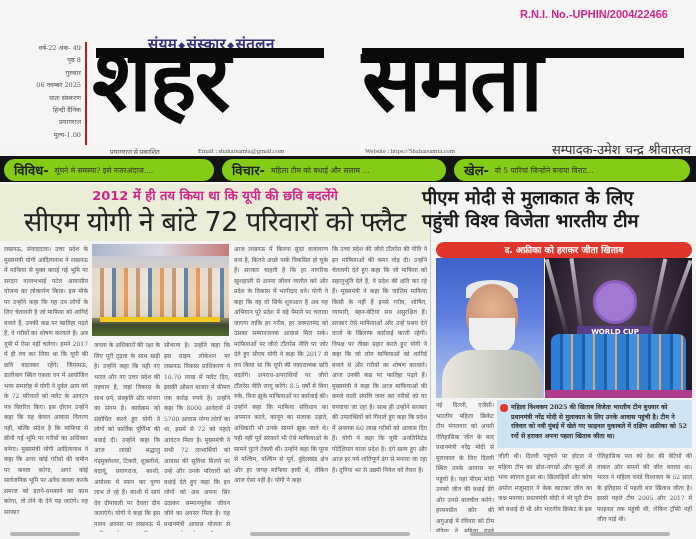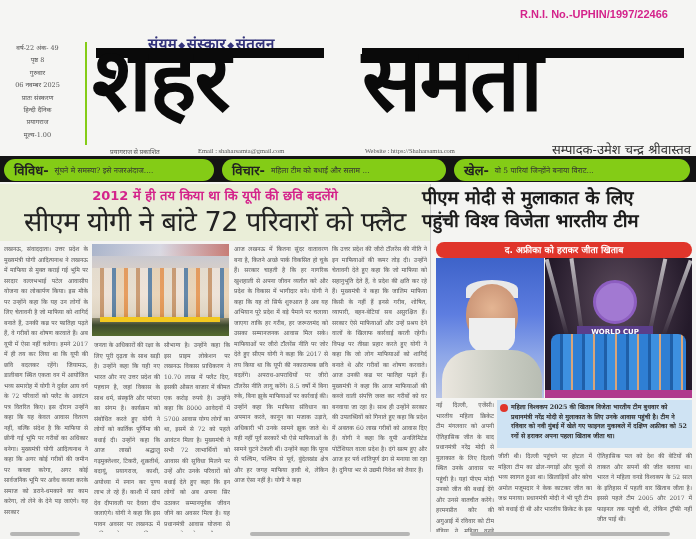--- a/index.html
+++ b/index.html
@@ -4,21 +4,21 @@
 <style>
   * { box-sizing: border-box; margin: 0; padding: 0; }
   html, body { width: 696px; height: 539px; overflow: hidden; background: #f4f4f2; }
   body { font-family: "DejaVu Sans", sans-serif; color: #222; position: relative; }
 
   .masthead { position: absolute; left: 0; top: 0; width: 696px; height: 150px; background: #f5f5f3; }
   .tagline { position: absolute; left: 148px; top: 6px; font-family: "DejaVu Serif", serif; font-size: 15px; color: #33337a; font-weight: bold; letter-spacing: 0.5px; margin-top: 27px; }
   .tagline .dot { font-size: 9px; vertical-align: middle; margin: 0 1px; }
   .rni { position: absolute; left: 520px; top: 8px; font-family: "Liberation Sans", sans-serif; font-weight: bold; font-size: 11px; color: #d4238b; }
 
-  .edition-info { position: absolute; left: 6px; top: 42px; width: 81px; text-align: center; border-right: 2px solid #84cc16; padding-right: 16px; font-size: 6.5px; line-height: 12.4px; color: #555; font-family: "DejaVu Serif", serif; height: 103px; }
+  .edition-info { position: absolute; left: 6px; top: 42px; width: 81px; text-align: right; border-right: 2px solid #b91c1c; padding-right: 4px; font-size: 6.5px; line-height: 12.4px; color: #555; font-family: "DejaVu Serif", serif; height: 103px; }
 
   .title { position: absolute; top: 36px; font-family: "DejaVu Sans", sans-serif; font-weight: bold; color: #0a0a0a; line-height: 1; }
   .title-a { left: 92px; font-size: 88px; letter-spacing: -2px; }
   .title-b { left: 362px; font-size: 88px; letter-spacing: -2px; }
   .title-bar { position: absolute; top: 48px; height: 10px; background: #0a0a0a; }
 
   .pub-line { position: absolute; top: 147px; font-size: 6.5px; font-family: "Liberation Serif", serif; color: #555; }
   .editor { position: absolute; left: 552px; top: 140px; font-size: 13px; font-family: "DejaVu Serif", serif; color: #333; }
 
   .nav-strip { position: absolute; left: 0; top: 156px; width: 696px; height: 26px; background: #141414; }
@@ -61,21 +61,21 @@
   .bottom-hints { position: absolute; left: 0; top: 532px; width: 696px; height: 7px; }
   .bottom-hints span { position: absolute; top: 0; height: 4px; background: #777; opacity: .5; border-radius: 2px; }
 </style>
 </head>
 <body>
 
 <div class="masthead">
   <div class="tagline">
     <span>संयम</span><span class="dot">◆</span><span>संस्कार</span><span class="dot">◆</span><span>संतुलन</span>
   </div>
-  <div class="rni">R.N.I. No.-UPHIN/1997/22466</div>
+  <div class="rni">R.N.I. No.-UPHIN/2004/22466</div>
 
   <div class="edition-info">
     <div>वर्ष-22 अंक- 49</div>
     <div>पृष्ठ 8</div>
     <div>गुरुवार</div>
     <div>06 नवम्बर 2025</div>
     <div>प्रातः संस्करण</div>
     <div>हिन्दी दैनिक</div>
     <div>प्रयागराज</div>
     <div>मूल्य-1.00</div>

